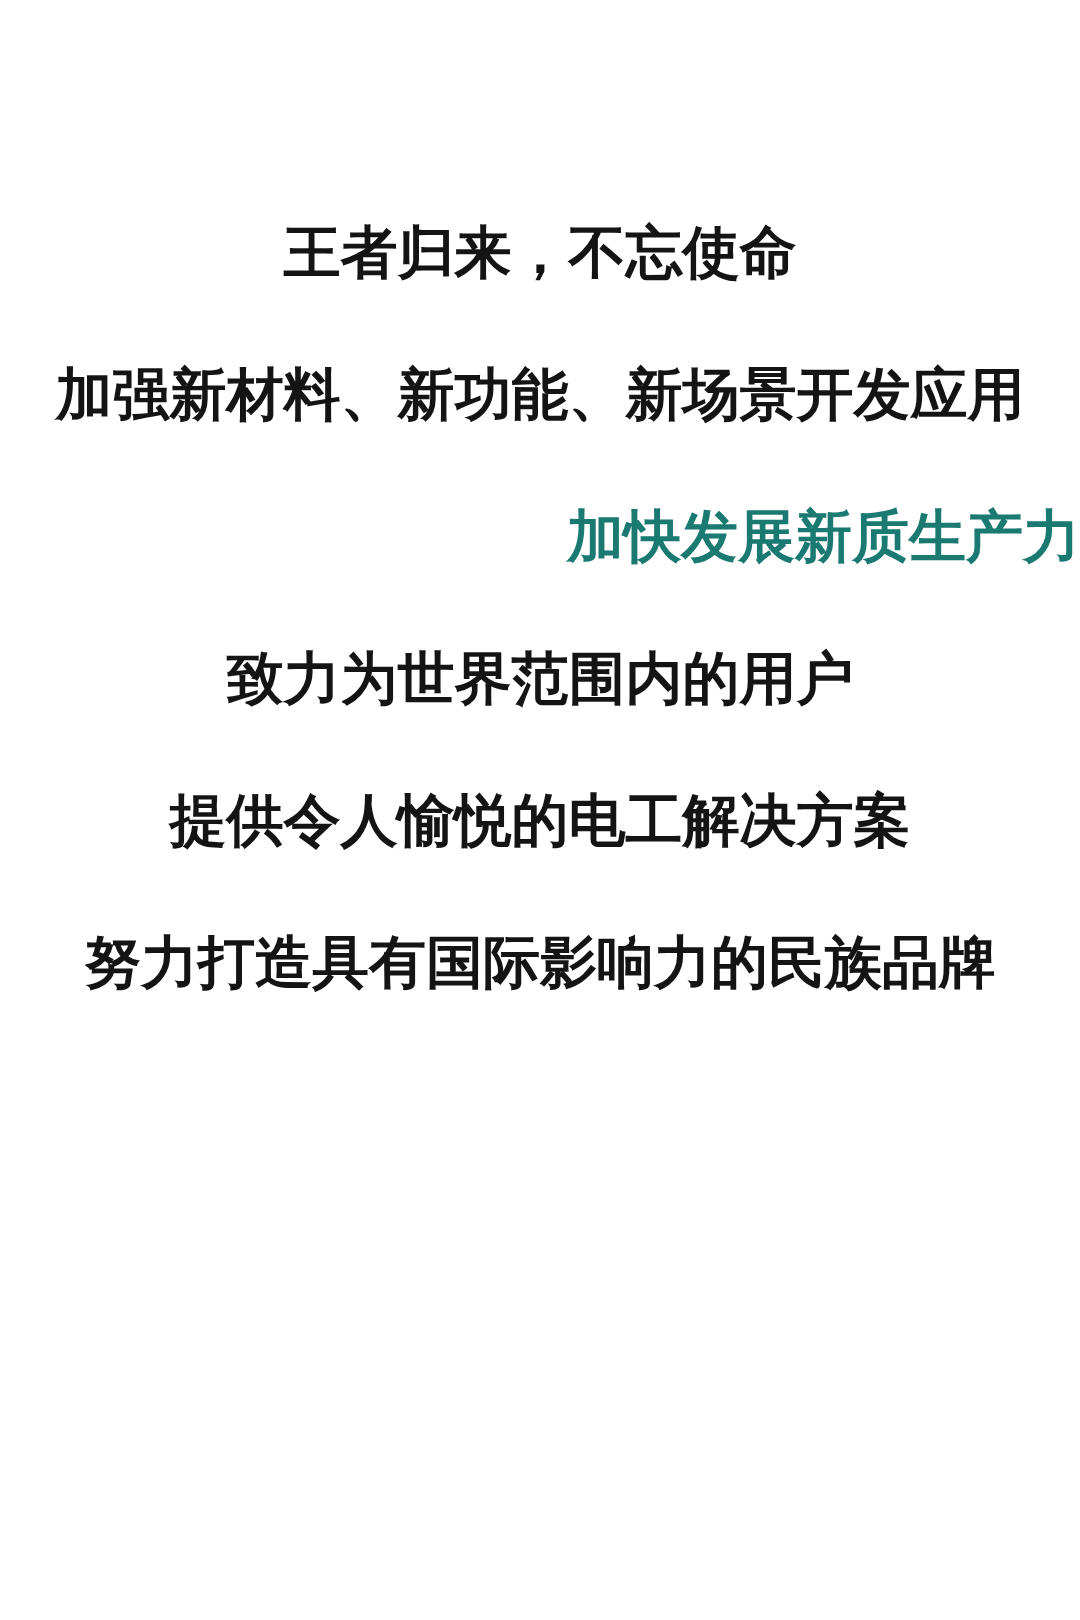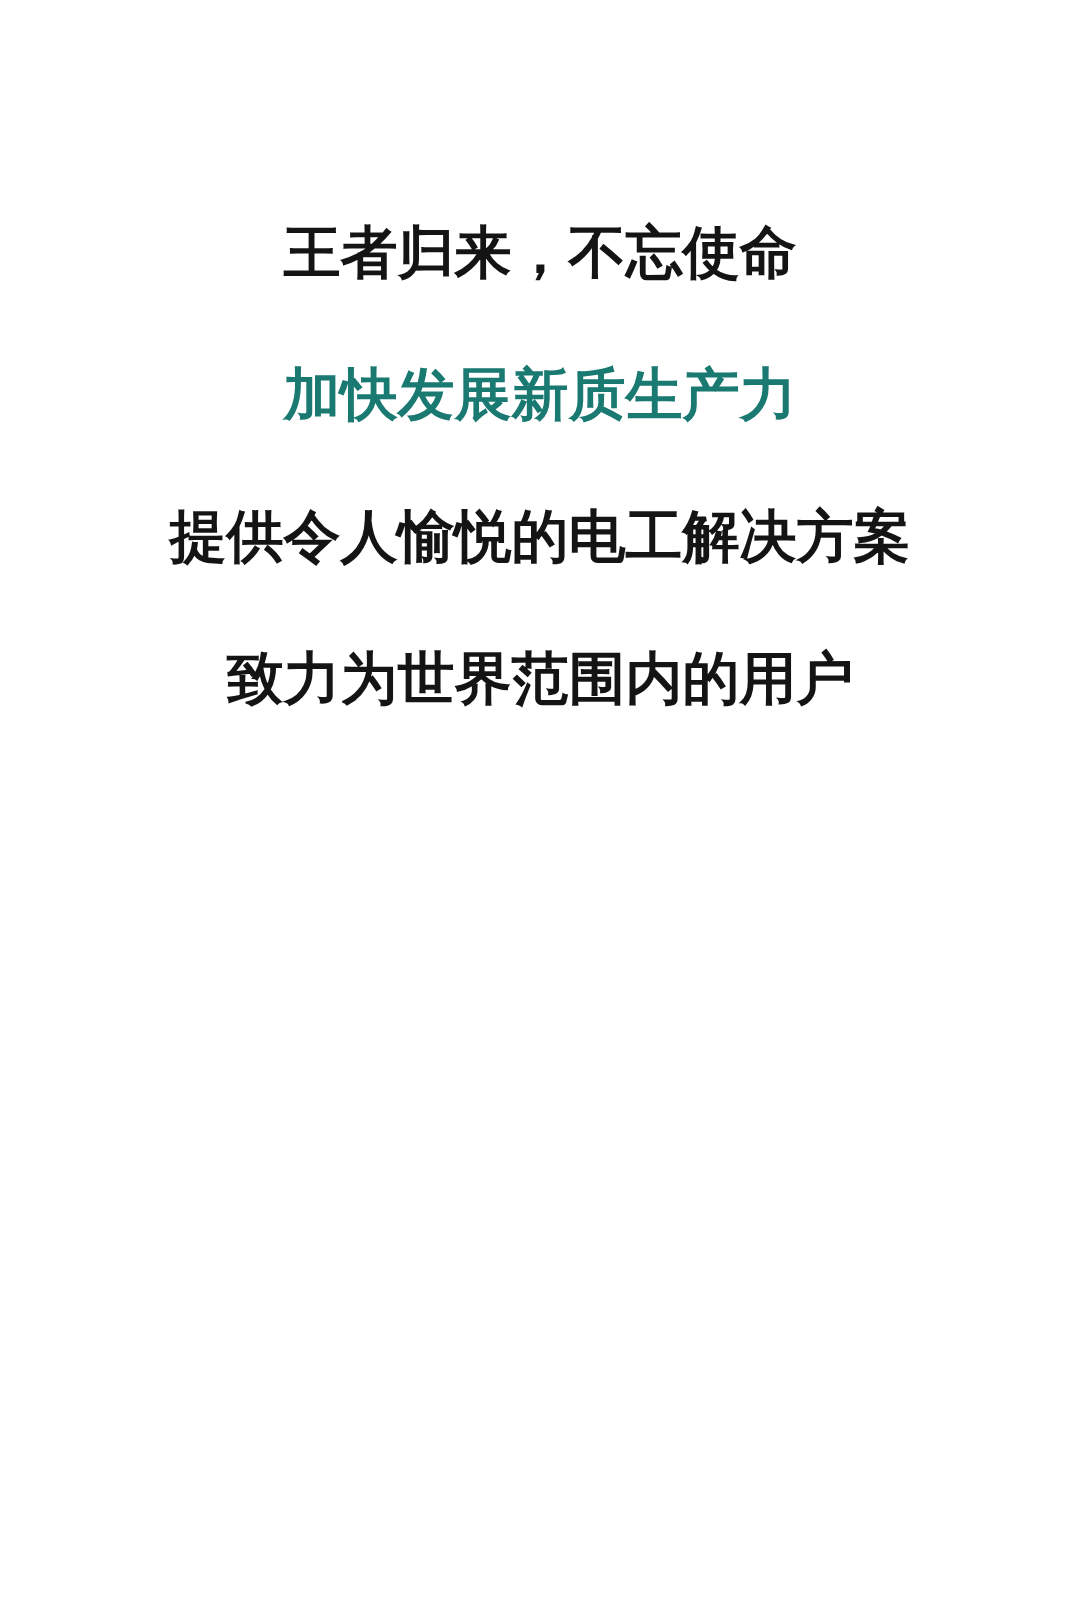--- a/index.html
+++ b/index.html
@@ -24,25 +24,28 @@
     line-height: 142px;
     text-align: center;
     font-size: 57px;
     font-weight: 700;
     letter-spacing: 0px;
     white-space: nowrap;
     color: var(--ink, #141414);
   }
   .line.accent {
     color: var(--teal, #1a7a72);
+    text-align: right;
   }
 </style>
 </head>
 <body>
 
 <div class="page">
   <div class="slogan-block">
     <p class="line">王者归来，不忘使命</p>
+    <p class="line">加强新材料、新功能、新场景开发应用</p>
     <p class="line accent">加快发展新质生产力</p>
+    <p class="line">致力为世界范围内的用户</p>
     <p class="line">提供令人愉悦的电工解决方案</p>
-    <p class="line">致力为世界范围内的用户</p>
+    <p class="line">努力打造具有国际影响力的民族品牌</p>
   </div>
 </div>
 
 </body></html>

